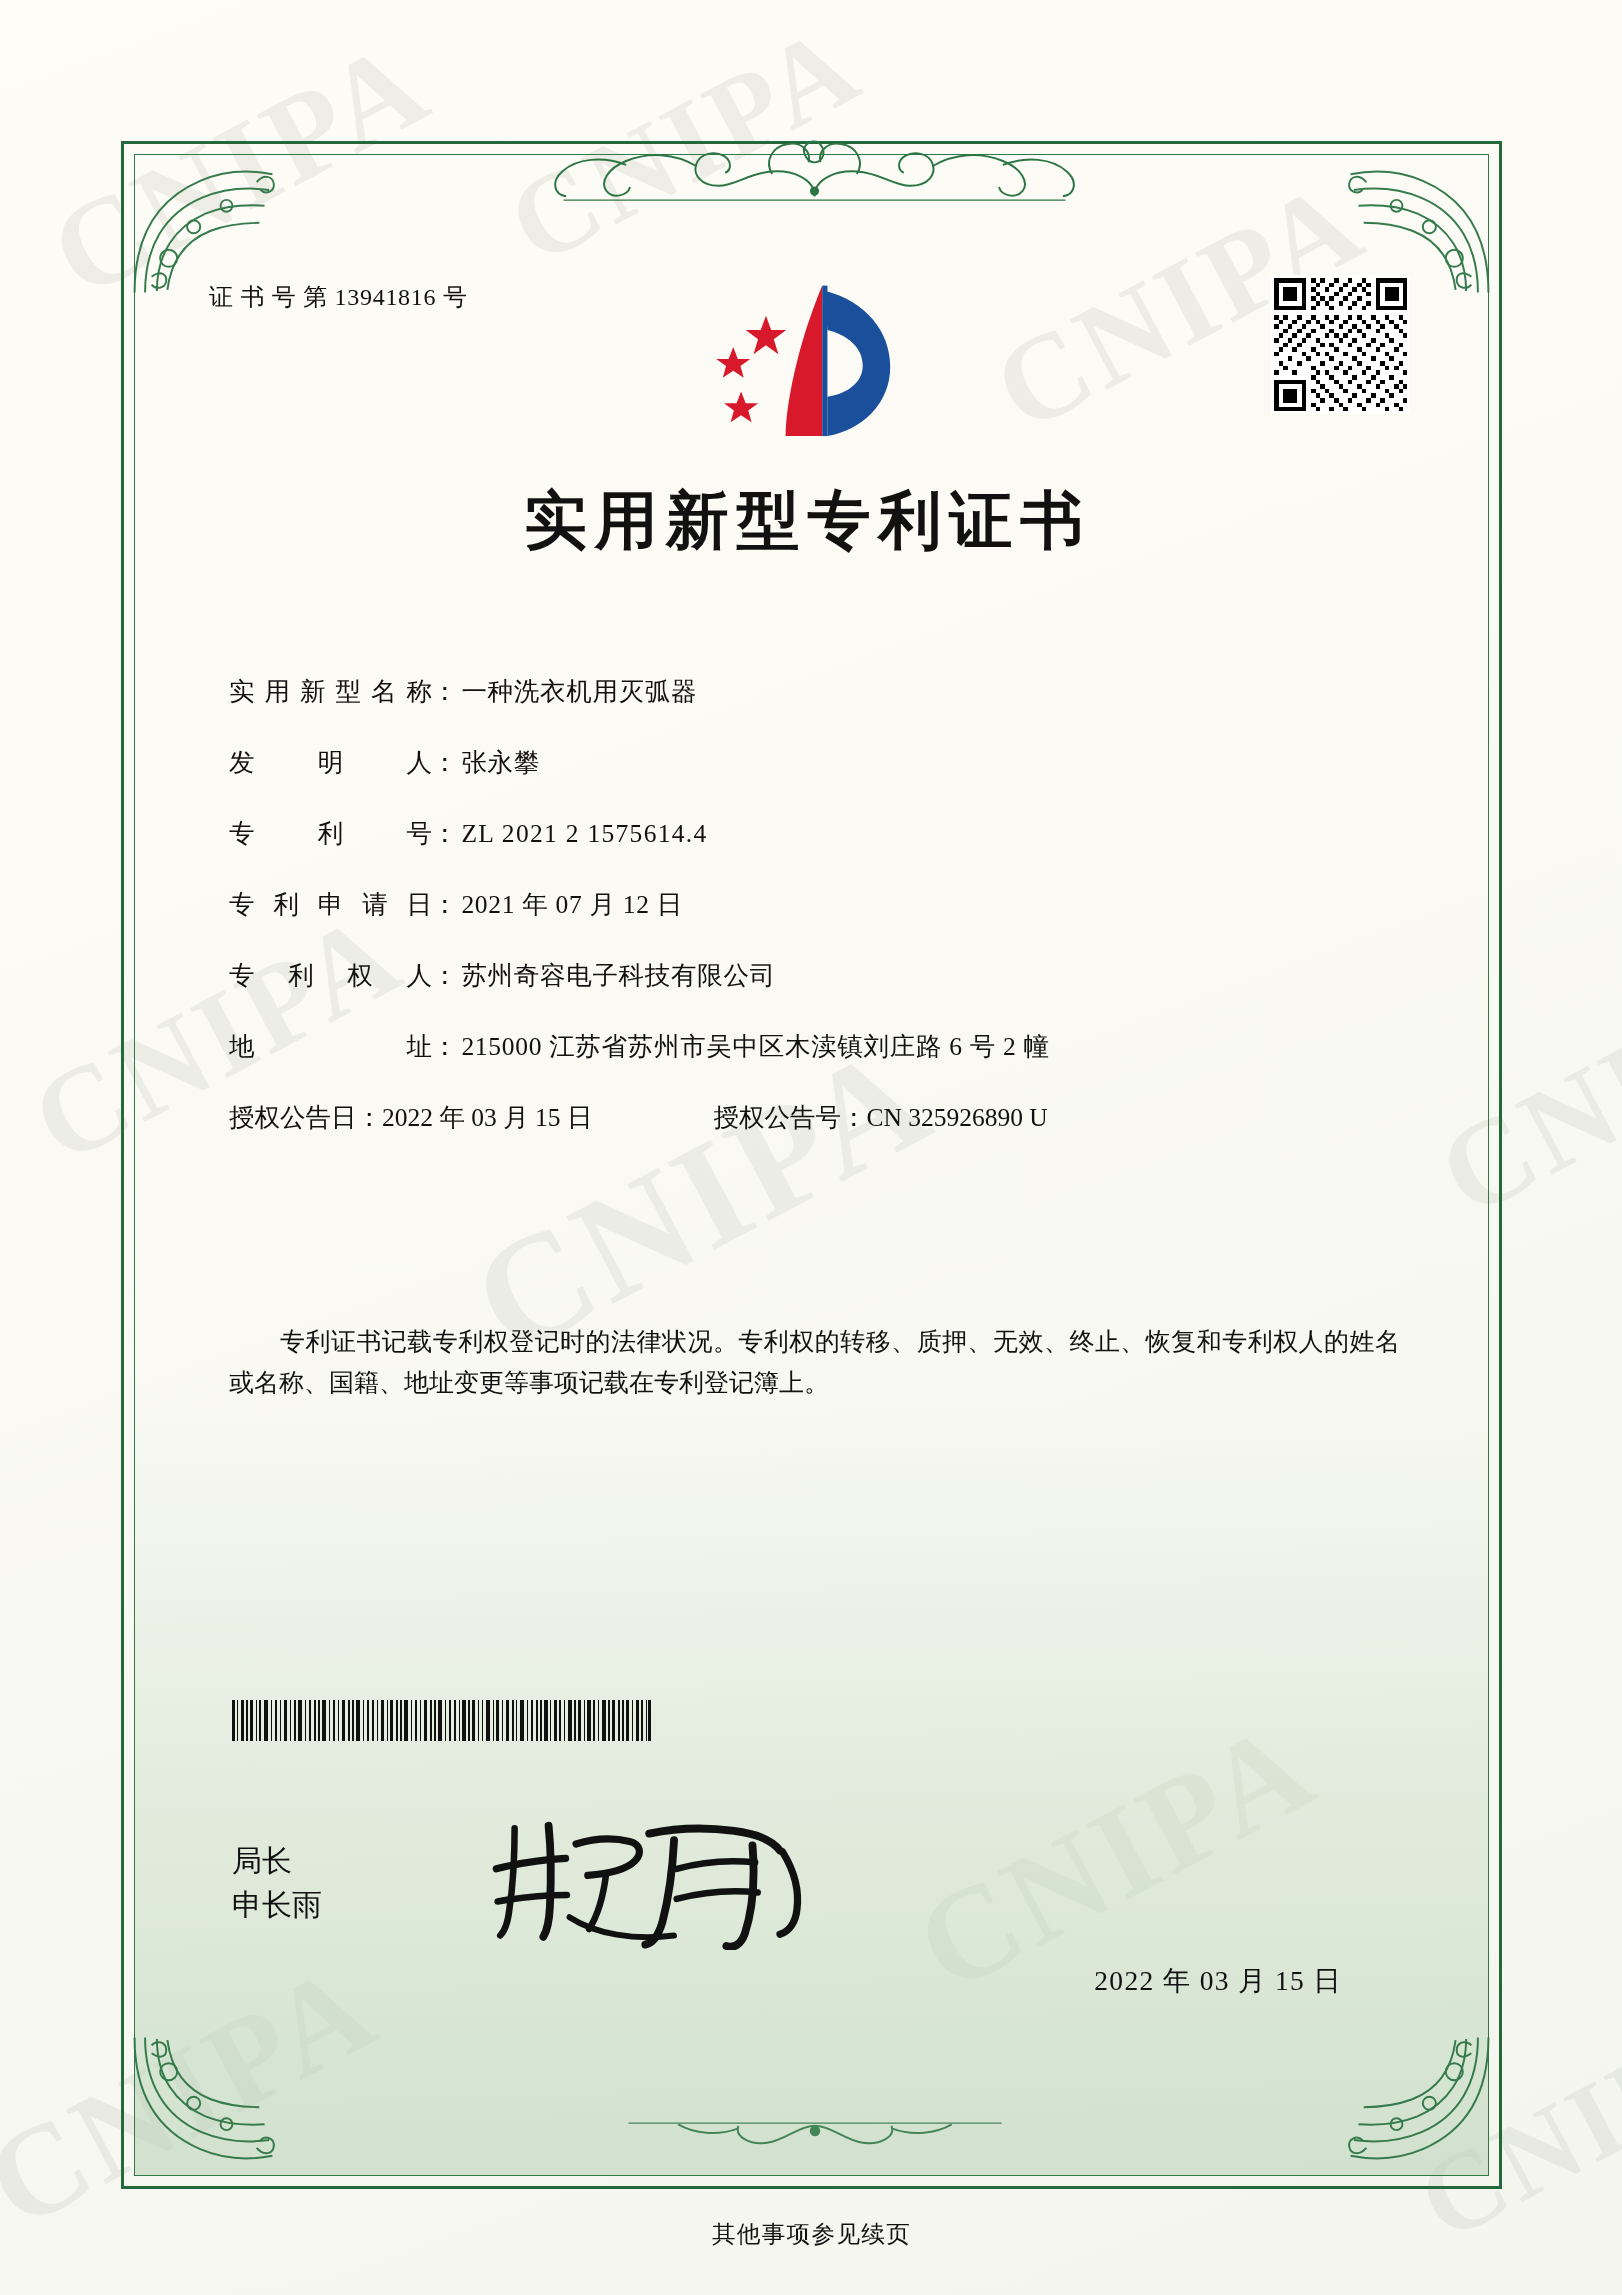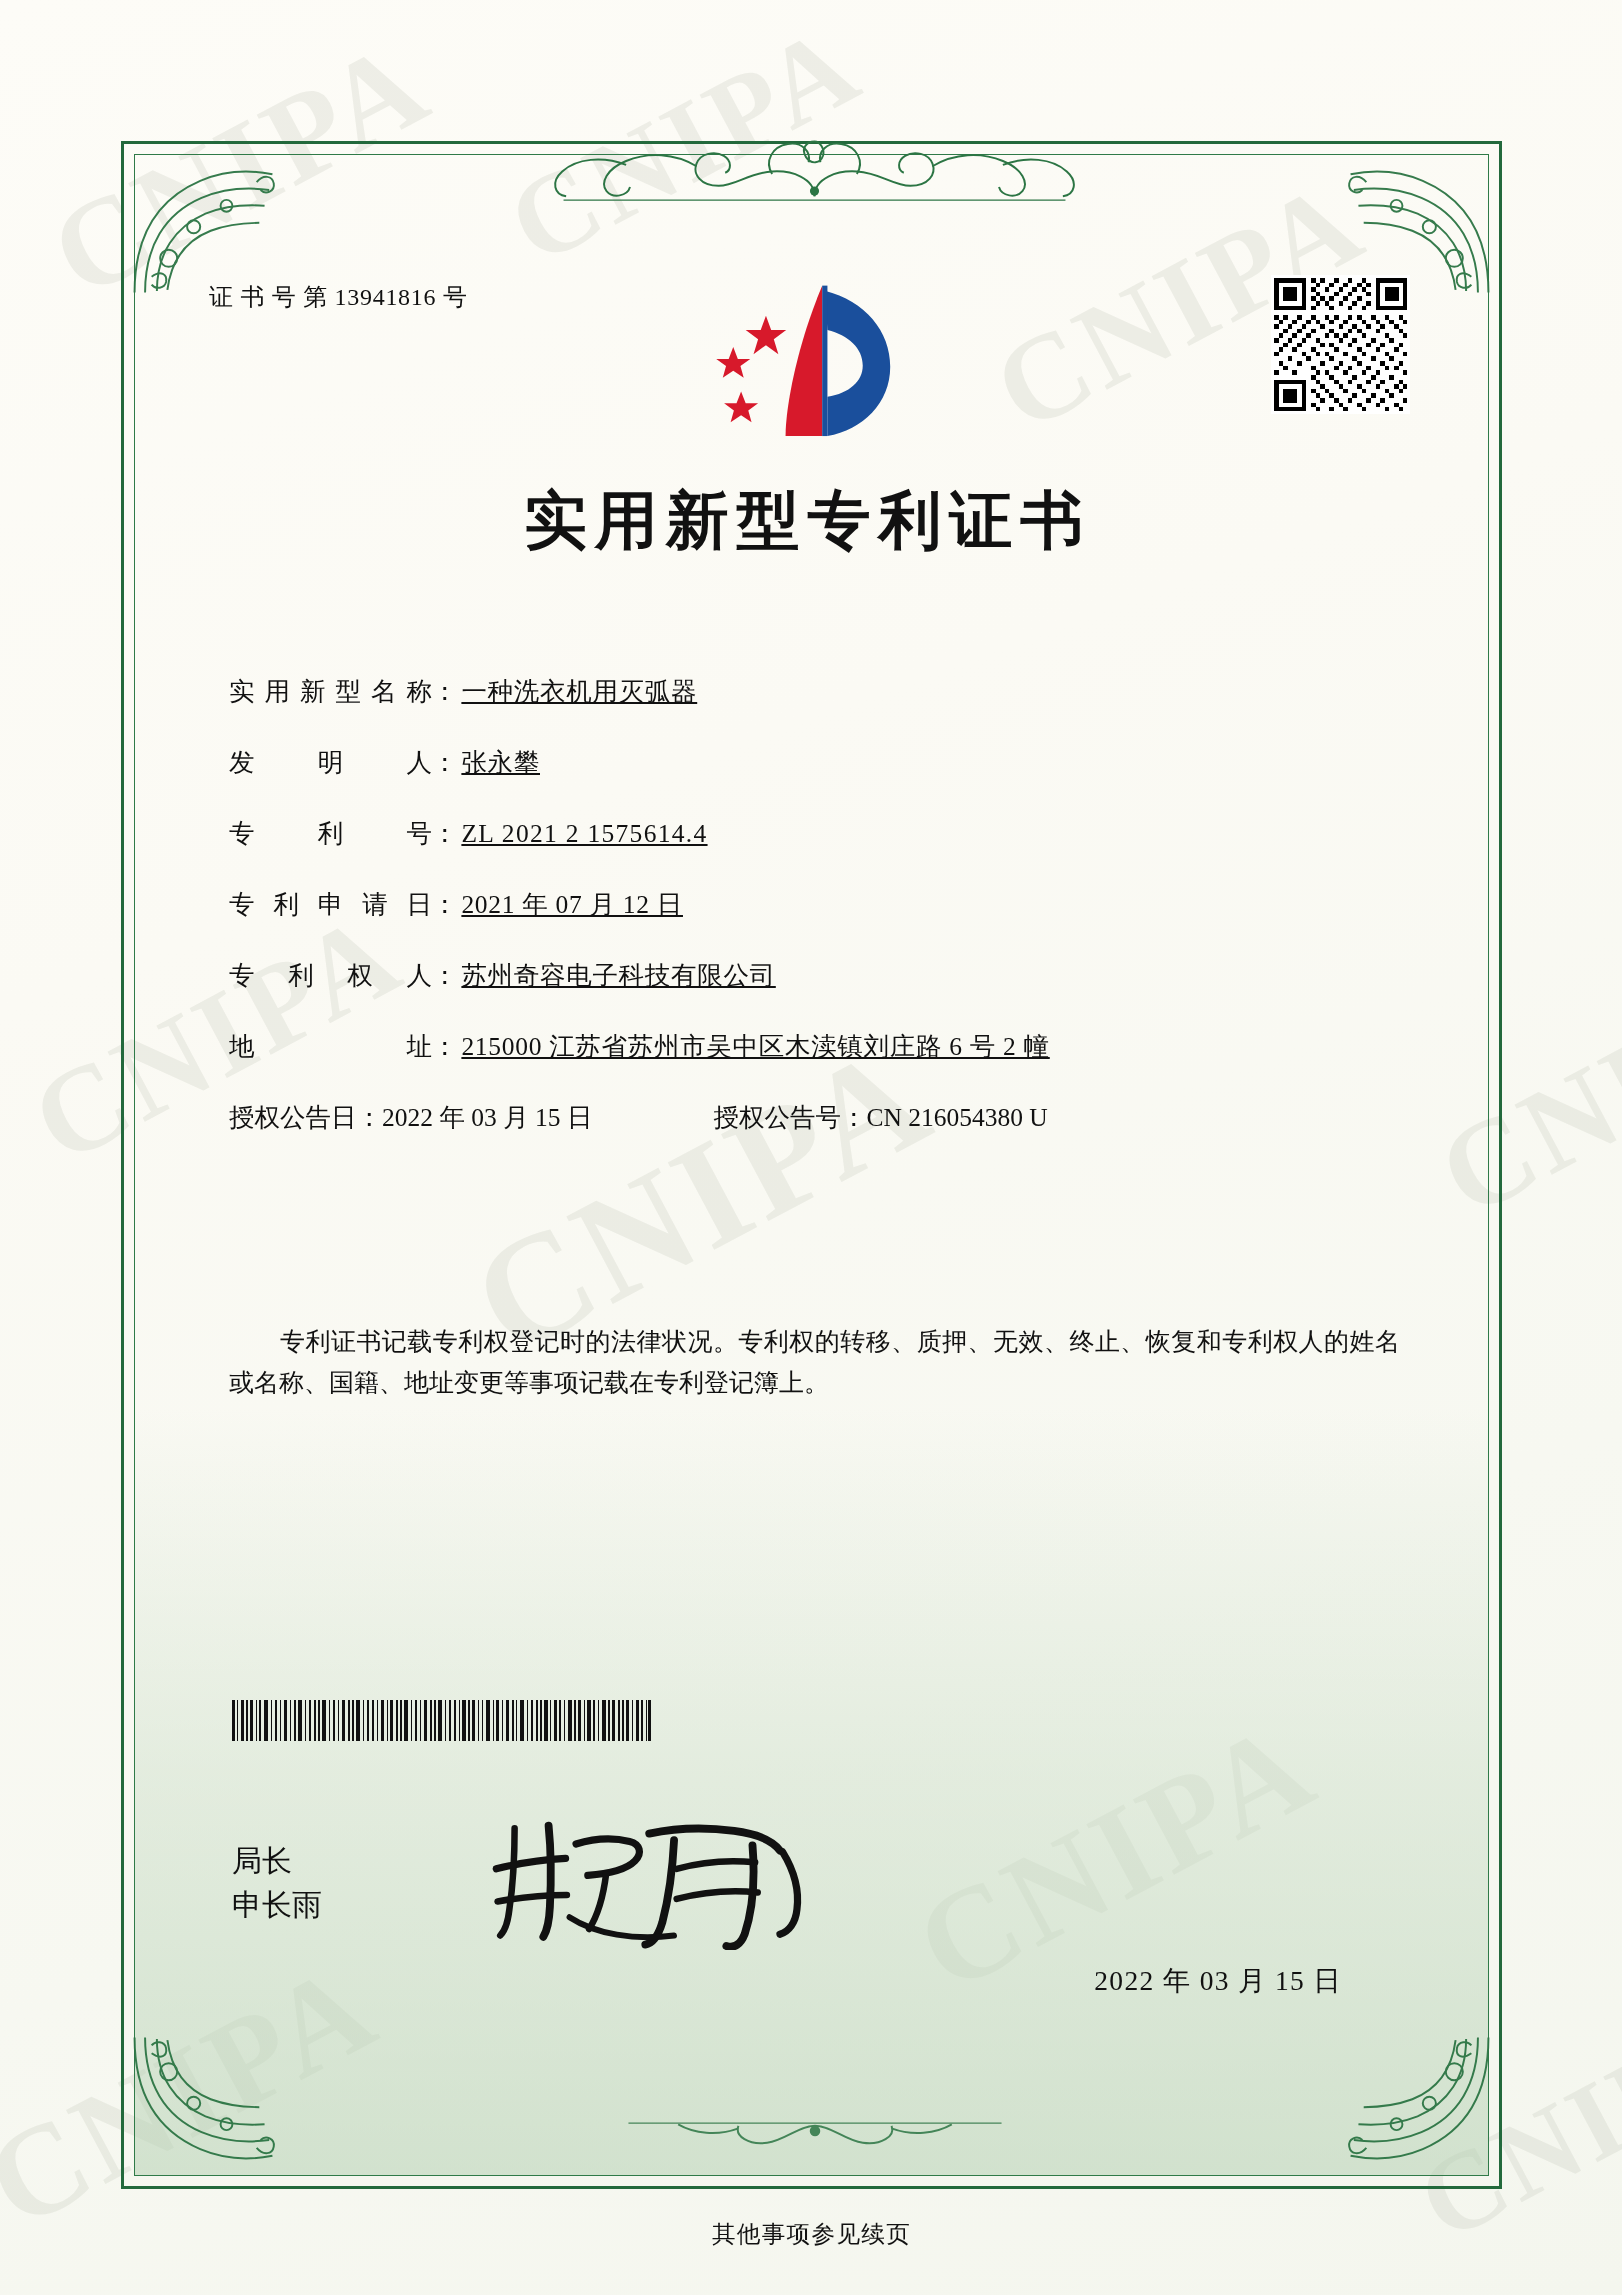--- a/index.html
+++ b/index.html
@@ -154,21 +154,21 @@
     white-space: nowrap;
   }
   .row .lbl {
     display: inline-block;
     width: 203px;
     flex: 0 0 203px;
     text-align: justify;
     text-align-last: justify;
   }
   .row .colon { margin-right: 3.9px; }
-  .row .val { letter-spacing: 0.7px; text-decoration: underline; }
+  .row .val { letter-spacing: 0.7px; }
   .row .val.mono { font-family: "Liberation Serif", serif; letter-spacing: 1.3px; }
 
   .row-double {
     display: flex;
     align-items: baseline;
     font-size: 25.5px;
     color: #111;
     white-space: nowrap;
   }
   .row-double .grp2 { margin-left: 121px; }
@@ -606,21 +606,21 @@
       <span class="lbl">地址</span>
       <span class="colon">：</span>
       <span class="val">215000 江苏省苏州市吴中区木渎镇刘庄路 6 号 2 幢</span>
     </div>
 
     <div class="row-double">
       <span>
         <span class="lbl wide">授权公告日</span><span class="colon">：</span><span class="val">2022 年 03 月 15 日</span>
       </span>
       <span class="grp2">
-        <span>授权公告号</span><span class="colon">：</span><span class="val mono">CN 216054380 U</span>
+        <span>授权公告号</span><span class="colon">：</span><span class="val mono">CN 325926890 U</span>
       </span>
     </div>
 
   </div>
 
   <div class="paras">
     <p>专利证书记载专利权登记时的法律状况。专利权的转移、质押、无效、终止、恢复和专利权人的姓名或名称、国籍、地址变更等事项记载在专利登记簿上。</p>
   </div>
 
   <div class="barcode">

